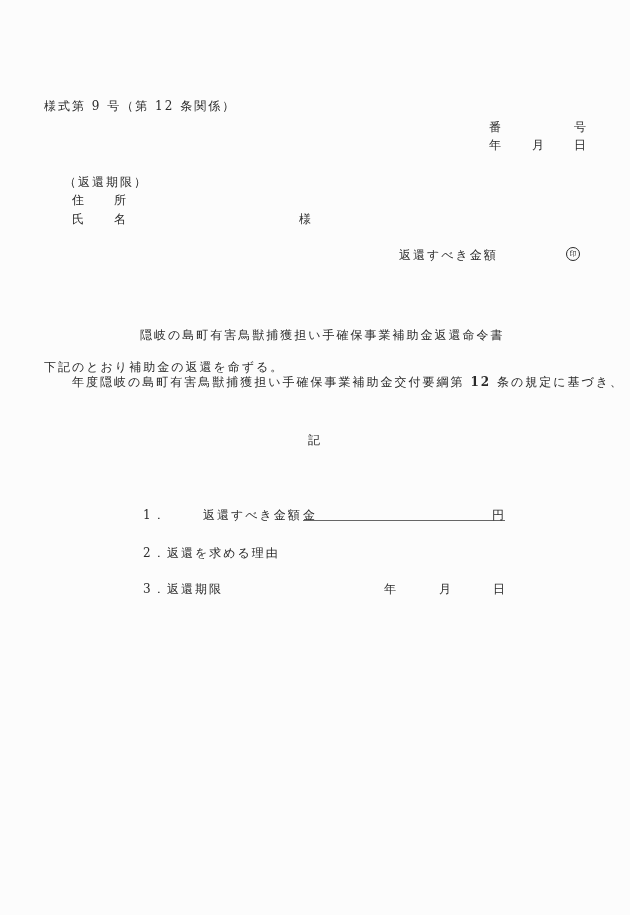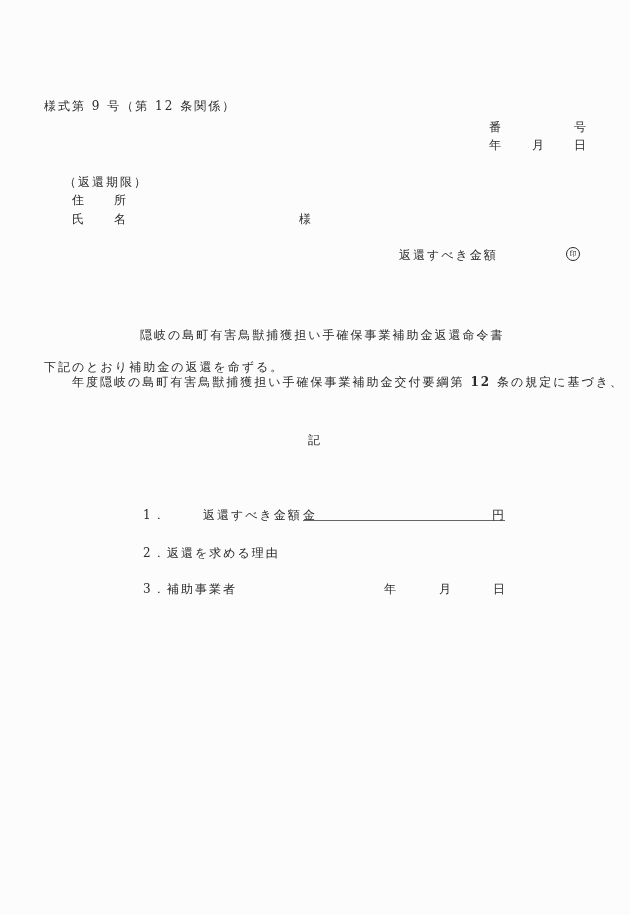--- a/index.html
+++ b/index.html
@@ -101,16 +101,16 @@
 <div id="item-1-number" class="abs">1．</div>
 <div id="item-1-label" class="abs">返還すべき金額</div>
 <div id="amount-field" class="abs"></div>
 <div id="amount-prefix" class="abs">金</div>
 <div id="amount-suffix" class="abs">円</div>
 
 <div id="item-2-number" class="abs">2．</div>
 <div id="item-2-label" class="abs">返還を求める理由</div>
 
 <div id="item-3-number" class="abs">3．</div>
-<div id="item-3-label" class="abs">補助事業者</div>
+<div id="item-3-label" class="abs">返還期限</div>
 <div id="deadline-year" class="abs">年</div>
 <div id="deadline-month" class="abs">月</div>
 <div id="deadline-day" class="abs">日</div>
 
 </body></html>

